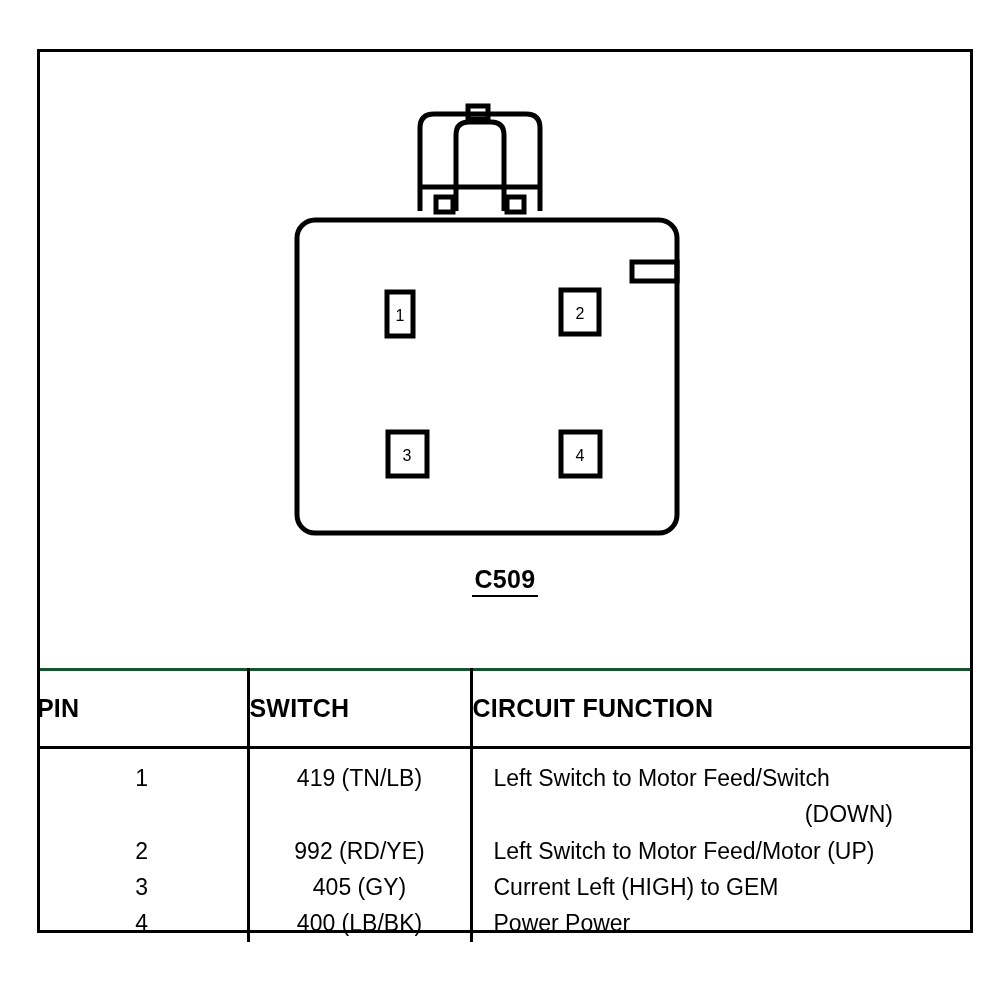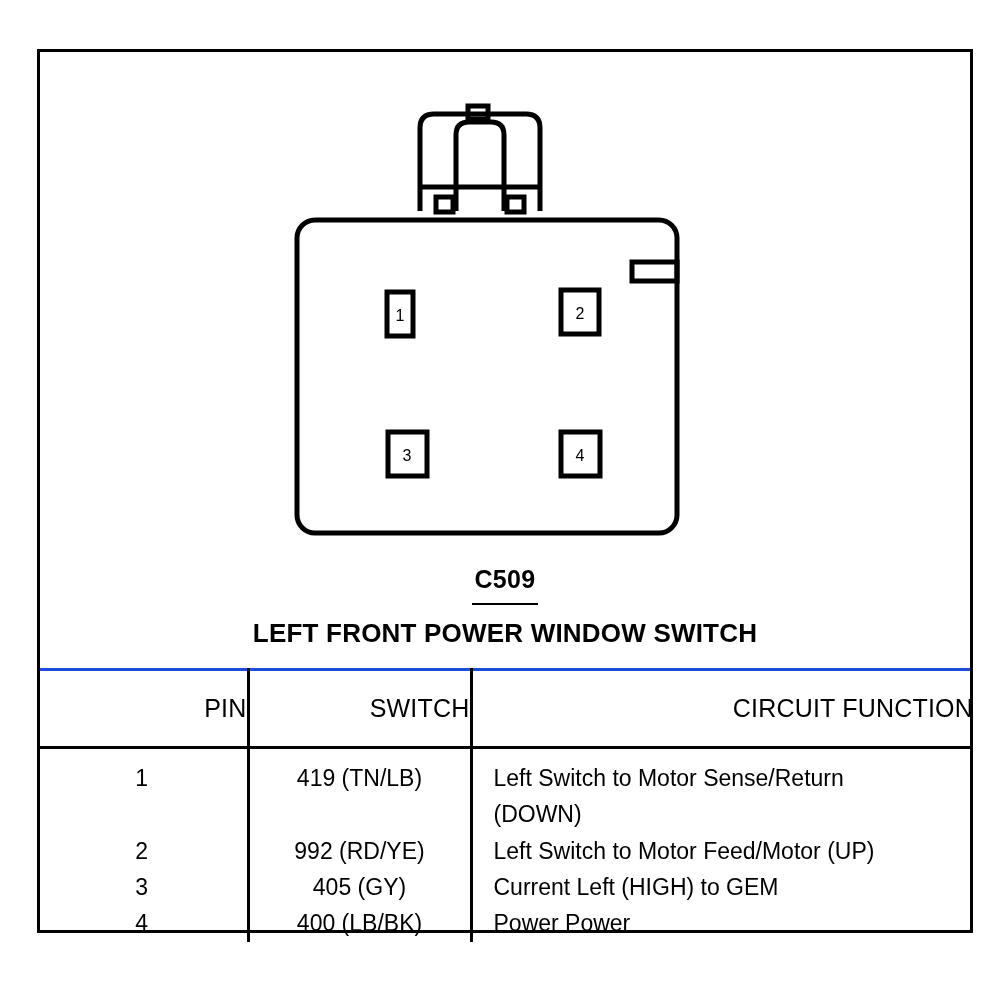--- a/index.html
+++ b/index.html
@@ -55,21 +55,21 @@
     width: 936px;
     text-align: center;
   }
   #connector-code {
     font-size: 25px;
     font-weight: bold;
     letter-spacing: 0.3px;
     line-height: 1.08;
     display: inline-block;
     border-bottom: 2px solid #000000;
-    padding: 0 3px 10px 3px;
+    padding: 0 3px 2px 3px;
   }
   #connector-title {
     margin-top: 14px;
     font-size: 26px;
     font-weight: bold;
     letter-spacing: 0.2px;
     line-height: 1.1;
   }
 
   
@@ -79,50 +79,50 @@
     top: 668px;
     width: 936px;
     border-collapse: collapse;
     table-layout: fixed;
   }
   #pin-table col.col-pin      { width: 211px; }
   #pin-table col.col-circuit  { width: 223px; }
   #pin-table col.col-function { width: 502px; }
 
   #pin-table thead th {
-    border-top: 3px solid #1d4ed8;
+    border-top: 3px solid #14532d;
     border-bottom: 3px solid #000000;
     border-right: 3px solid #000000;
     font-size: 25px;
-    font-weight: normal;
+    font-weight: bold;
     letter-spacing: 0.2px;
     height: 75px;
     vertical-align: middle;
-    text-align: right;
+    text-align: left;
     padding: 0;
   }
   #pin-table thead th:last-child { border-right: none; }
 
   #pin-table tbody td {
     border-right: 3px solid #000000;
     font-size: 23px;
     font-weight: normal;
     padding: 0;
     vertical-align: top;
     line-height: 1.58;
   }
   #pin-table tbody td:last-child { border-right: none; }
 
   #pin-table tbody td.cell-pin     { text-align: center; }
   #pin-table tbody td.cell-circuit { text-align: center; }
   #pin-table tbody td.cell-func    { text-align: left; padding-left: 21px; }
 
   
   .func-line-1 { display: block; }
-  .func-line-2 { display: block; text-align: left; padding-right: 104px; }
+  .func-line-2 { display: block; text-align: right; padding-right: 80px; }
 
   #pin-table tbody tr.body-row td { border-bottom: none; }
   #pin-table tbody tr.body-row.first-row td { padding-top: 11px; }
 
   #table-bottom-rule {
     position: absolute;
     left: 37px;
     top: 930px;
     width: 936px;
     height: 3px;
@@ -182,42 +182,41 @@
       <rect x="351" y="383" width="39" height="44" fill="#ffffff" stroke="#000000" stroke-width="5"></rect>
       <text x="370" y="412" font-family="Liberation Sans, sans-serif" font-size="16" text-anchor="middle" fill="#000000">3</text>
 
       <rect x="524" y="383" width="39" height="44" fill="#ffffff" stroke="#000000" stroke-width="5"></rect>
       <text x="543" y="412" font-family="Liberation Sans, sans-serif" font-size="16" text-anchor="middle" fill="#000000">4</text>
     </svg>
   </div>
 
   <div id="caption-block">
     <div id="connector-code">C509</div>
-    <div id="connector-title">LEFT FRONT POWER WINDOW SWITCH</div>
   </div>
 
   <table id="pin-table">
     <colgroup>
       <col class="col-pin">
       <col class="col-circuit">
       <col class="col-function">
     </colgroup>
     <thead>
       <tr>
         <th>PIN</th>
         <th>SWITCH</th>
         <th>CIRCUIT FUNCTION</th>
       </tr>
     </thead>
     <tbody>
       <tr class="body-row first-row">
         <td class="cell-pin">1</td>
         <td class="cell-circuit">419 (TN/LB)</td>
         <td class="cell-func">
-          <span class="func-line-1">Left Switch to Motor Sense/Return</span>
+          <span class="func-line-1">Left Switch to Motor Feed/Switch</span>
           <span class="func-line-2">(DOWN)</span>
         </td>
       </tr>
       <tr class="body-row">
         <td class="cell-pin">2</td>
         <td class="cell-circuit">992 (RD/YE)</td>
         <td class="cell-func">Left Switch to Motor Feed/Motor (UP)</td>
       </tr>
       <tr class="body-row">
         <td class="cell-pin">3</td>

